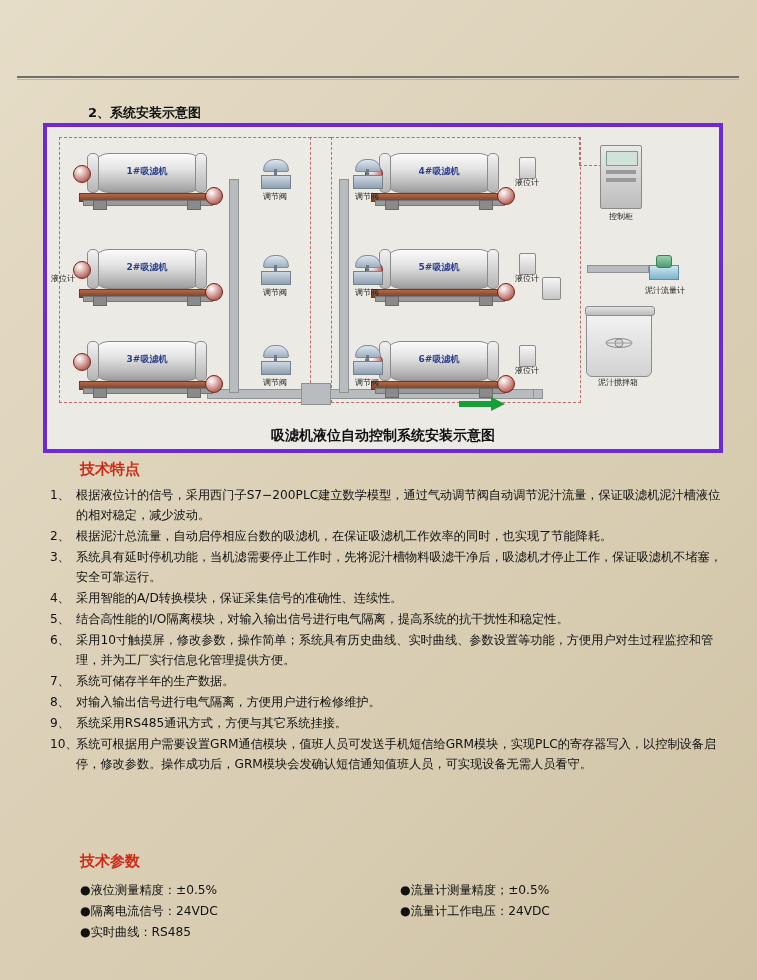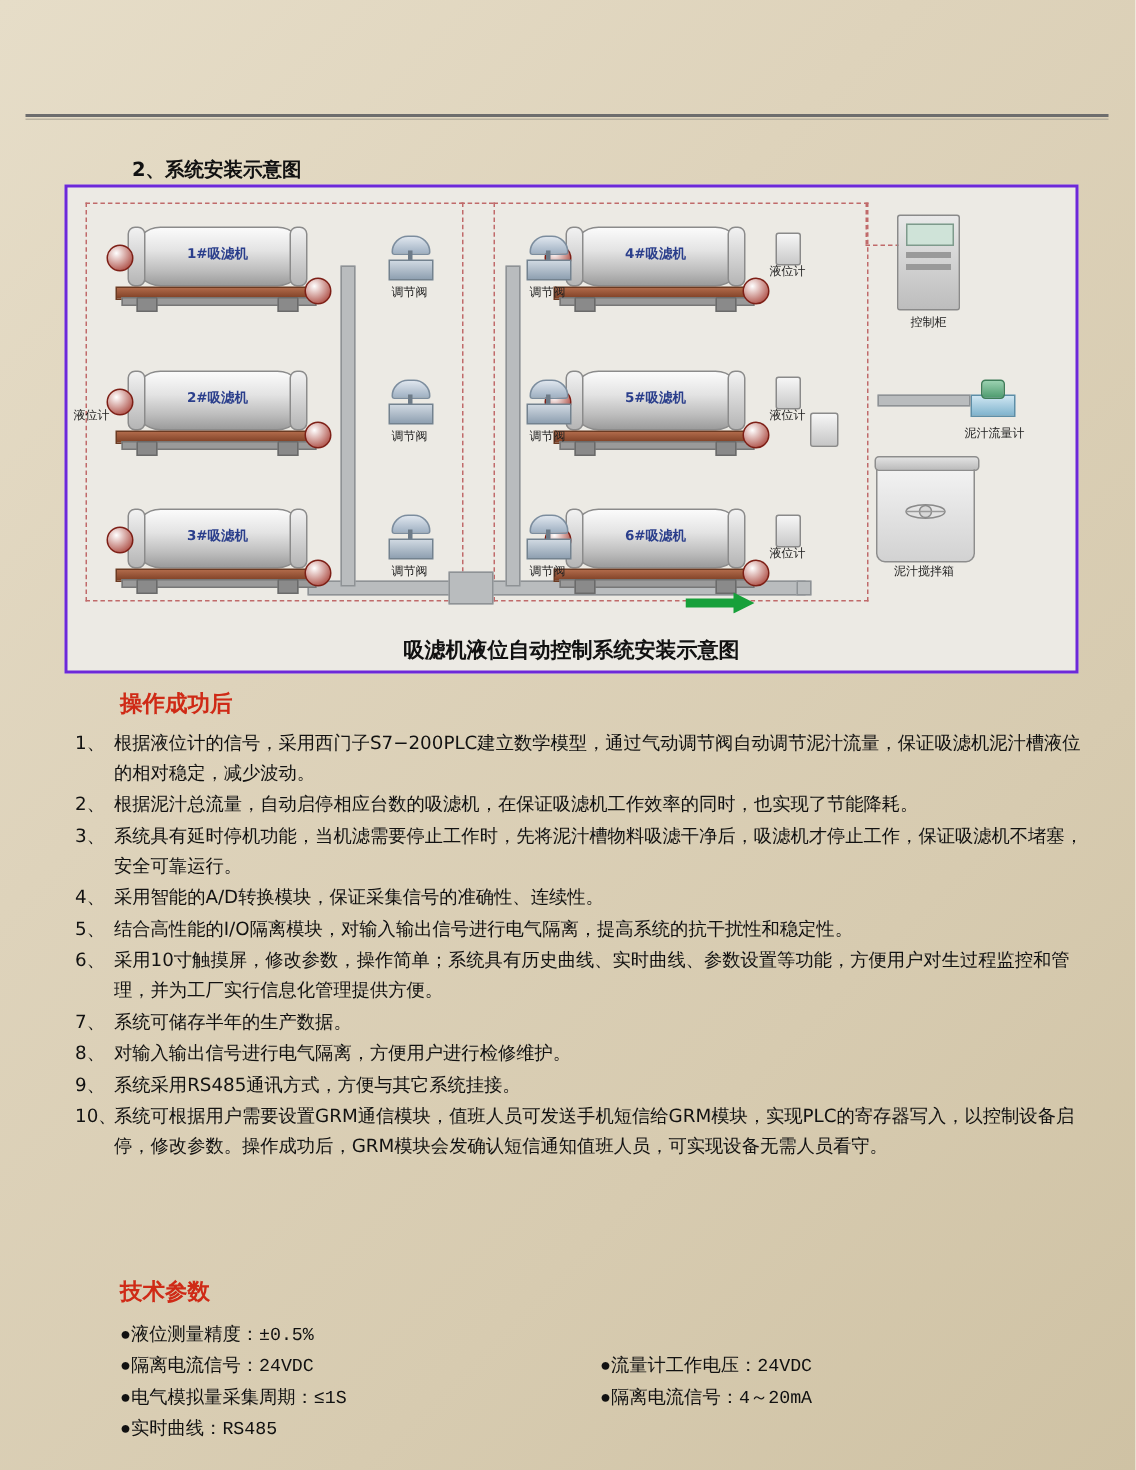--- a/index.html
+++ b/index.html
@@ -20,21 +20,21 @@
   .logo-mark{position:absolute;left:6px;top:2px;font-size:30px;font-weight:bold;color:#9c2018;font-family:"DejaVu Serif","Liberation Serif",serif;font-style:italic;}
   .logo-text{position:absolute;left:52px;top:10px;font-size:19px;font-weight:bold;color:#222;letter-spacing:1px;}
   .logo-reg{position:absolute;left:166px;top:8px;font-size:8px;color:#333;}
 
   
   .sec-title{position:absolute;left:88px;top:104px;font-size:13px;font-weight:bold;color:#111;}
 
   
   .diagram{
     position:absolute;left:43px;top:123px;width:672px;height:322px;
-    background:#eceae4;border:2px solid #6d28d9;
+    background:#eceae4;border:4px solid #6d28d9;
   }
   .dash-frame{position:absolute;border:1px dashed #c06a6a;}
   .pipe{position:absolute;background:#b9bcbe;border:1px solid #8e9295;}
   .pipe-v{position:absolute;background:#b9bcbe;border:1px solid #8e9295;}
   .redline{position:absolute;border-top:1px dashed #c06a6a;}
   .redline-v{position:absolute;border-left:1px dashed #c06a6a;}
 
   
   .machine{position:absolute;width:140px;height:62px;}
   .m-body{
@@ -89,21 +89,21 @@
   
   .head{position:absolute;font-size:15px;font-weight:bold;color:#cf2a16;font-family:"DejaVu Sans","Liberation Sans",sans-serif;}
   #feat-head{left:80px;top:460px;}
   #param-head{left:80px;top:852px;}
 
   .feat-list{position:absolute;left:50px;top:485px;width:680px;}
   .feat{display:flex;font-size:12.2px;line-height:20px;color:#111;margin-bottom:1px;}
   .feat .num{width:26px;flex:0 0 26px;text-align:left;}
   .feat .txt{flex:1;}
 
-  .params{position:absolute;left:80px;top:880px;width:640px;font-family:Liberation Mono, monospace;}
+  .params{position:absolute;left:80px;top:880px;width:640px;}
   .prow{display:flex;font-size:12.2px;line-height:21px;color:#111;}
   .pcol{width:50%;}
 </style>
 </head>
 <body>
 
 <div class="page">
 
   <div class="logo-rule"></div>
   <div class="logo-rule2"></div>
@@ -278,21 +278,21 @@
     </div>
     <div class="lvl2-lbl">液位计</div>
 
     <svg class="arrow-green" viewBox="0 0 46 14">
       <polygon points="46,7 32,0 32,4 0,4 0,10 32,10 32,14" fill="#17a03a"></polygon>
     </svg>
 
     <div class="diagram-caption">吸滤机液位自动控制系统安装示意图</div>
   </div>
 
-  <div class="head" id="feat-head">操作成功后</div>
+  <div class="head" id="feat-head">技术特点</div>
   <div class="feat-list">
     <div class="feat">
         <span class="num">1、</span>
         <span class="txt">根据液位计的信号，采用西门子S7−200PLC建立数学模型，通过气动调节阀自动调节泥汁流量，保证吸滤机泥汁槽液位的相对稳定，减少波动。</span>
       </div>
     <div class="feat">
         <span class="num">2、</span>
         <span class="txt">根据泥汁总流量，自动启停相应台数的吸滤机，在保证吸滤机工作效率的同时，也实现了节能降耗。</span>
       </div>
     <div class="feat">
@@ -326,27 +326,24 @@
     <div class="feat">
         <span class="num">10、</span>
         <span class="txt">系统可根据用户需要设置GRM通信模块，值班人员可发送手机短信给GRM模块，实现PLC的寄存器写入，以控制设备启停，修改参数。操作成功后，GRM模块会发确认短信通知值班人员，可实现设备无需人员看守。</span>
       </div>
   </div>
 
   <div class="head" id="param-head">技术参数</div>
   <div class="params">
     <div class="prow">
       <div class="pcol">●液位测量精度：±0.5%</div>
+      <div class="pcol">●流量计测量精度；±0.5%</div>
     </div>
     <div class="prow">
       <div class="pcol">●隔离电流信号：24VDC</div>
       <div class="pcol">●流量计工作电压：24VDC</div>
     </div>
     <div class="prow">
-      <div class="pcol">●电气模拟量采集周期：≤1S</div>
-      <div class="pcol">●隔离电流信号：4～20mA</div>
-    </div>
-    <div class="prow">
       <div class="pcol">●实时曲线：RS485</div>
     </div>
   </div>
 
 </div>
 
 </body></html>

